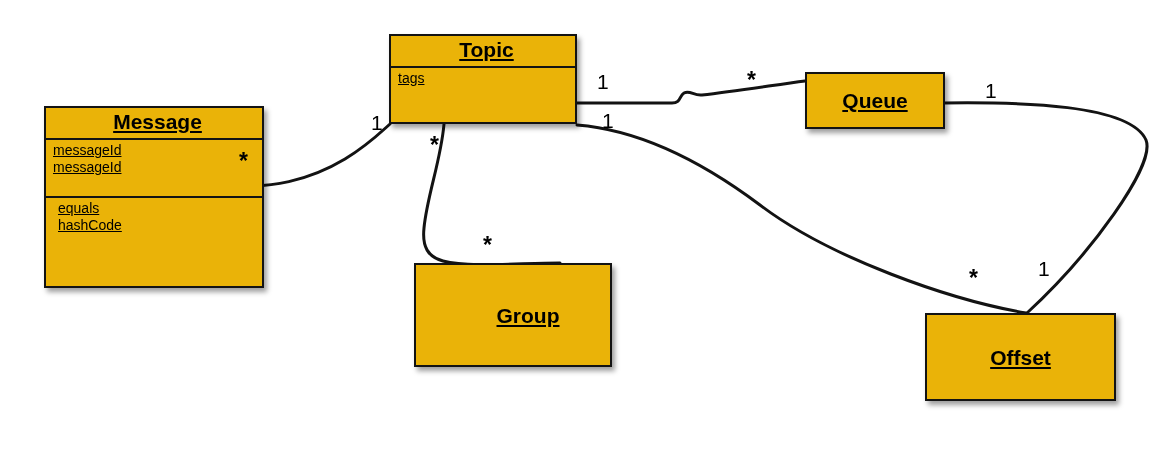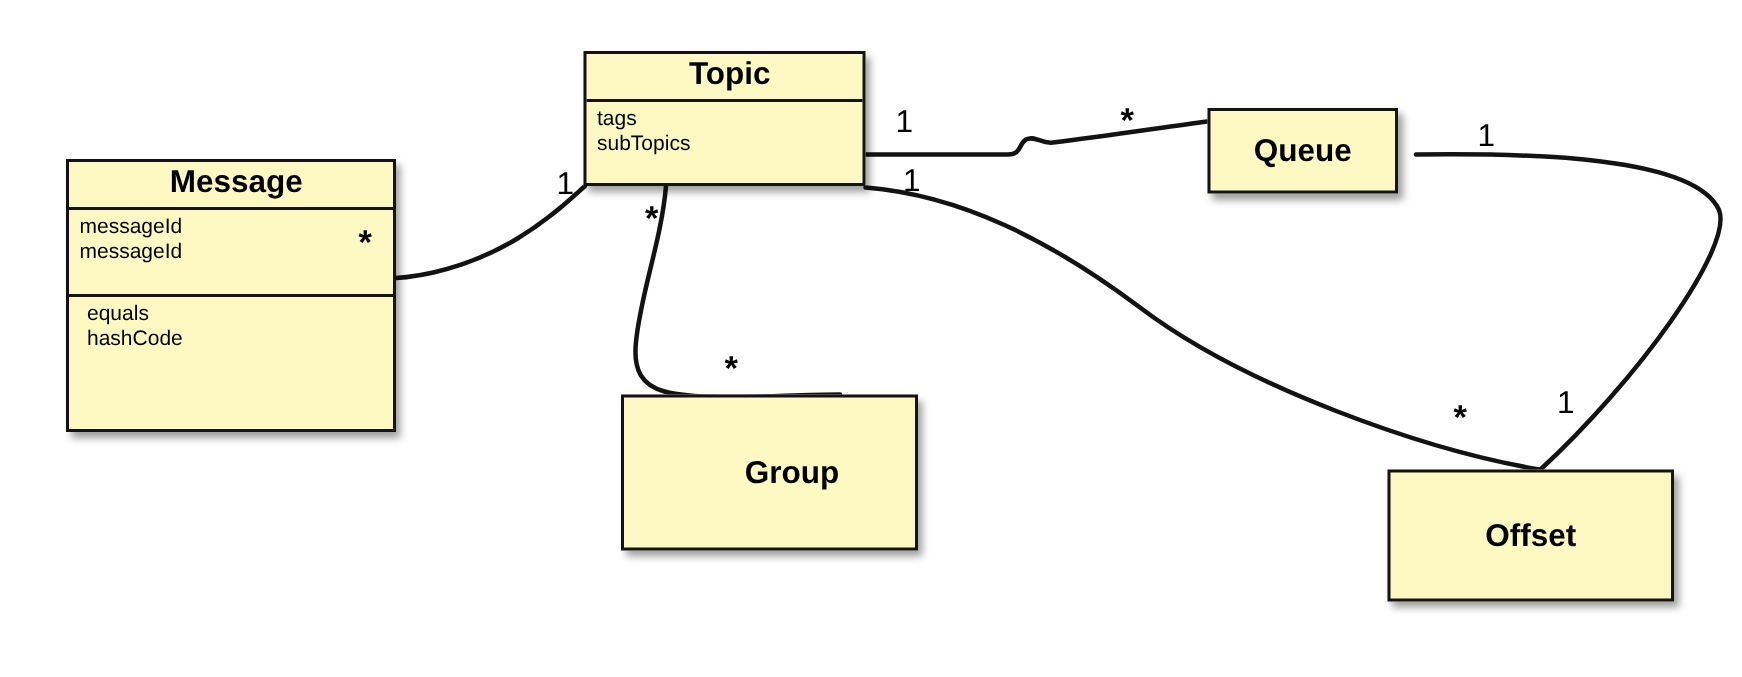--- a/index.html
+++ b/index.html
@@ -20,24 +20,25 @@
   #edge-layer {
     position: absolute;
     left: 0;
     top: 0;
     width: 1161px;
     height: 451px;
   }
   .uml-class {
     position: absolute;
     box-sizing: border-box;
-    background: #fef9c3;
+    background: #eab308;
     border: 2.5px solid #131313;
     box-shadow: 3px 4px 5px rgba(0,0,0,0.38);
     z-index: 5;
+    text-decoration: underline;
   }
   .class-title {
     font-weight: bold;
     font-size: 21px;
     color: #000000;
     text-align: center;
     line-height: 1.0;
     white-space: nowrap;
   }
   .compartment-divider {
@@ -108,25 +109,24 @@
       <div class="member-row">hashCode</div>
     </div>
   </div>
 
   <div class="uml-class" style="left:389px; top:34px; width:188px; height:90px;">
     <div class="compartment" style="padding-top:3px;">
       <div class="class-title">Topic</div>
     </div>
     <div class="compartment compartment-divider" style="margin-top:3px;">
       <div class="member-row">tags</div>
-      <div class="member-row">subTopics</div>
     </div>
   </div>
 
-  <div class="uml-class single-compartment" style="left:805px; top:72px; width:127px; height:57px;">
+  <div class="uml-class single-compartment" style="left:805px; top:72px; width:140px; height:57px;">
     <div class="class-title">Queue</div>
   </div>
 
   <div class="uml-class single-compartment" style="left:414px; top:263px; width:198px; height:104px;padding-left:30px;">
     <div class="class-title">Group</div>
   </div>
 
   <div class="uml-class single-compartment" style="left:925px; top:313px; width:191px; height:88px;">
     <div class="class-title">Offset</div>
   </div>

